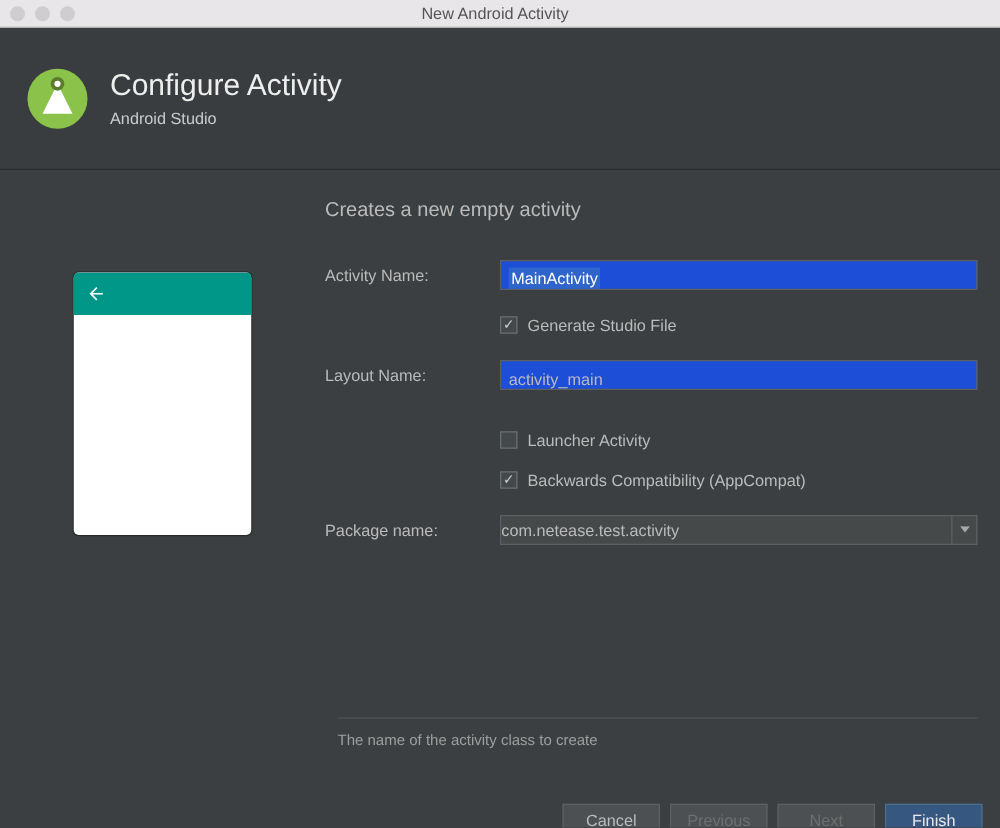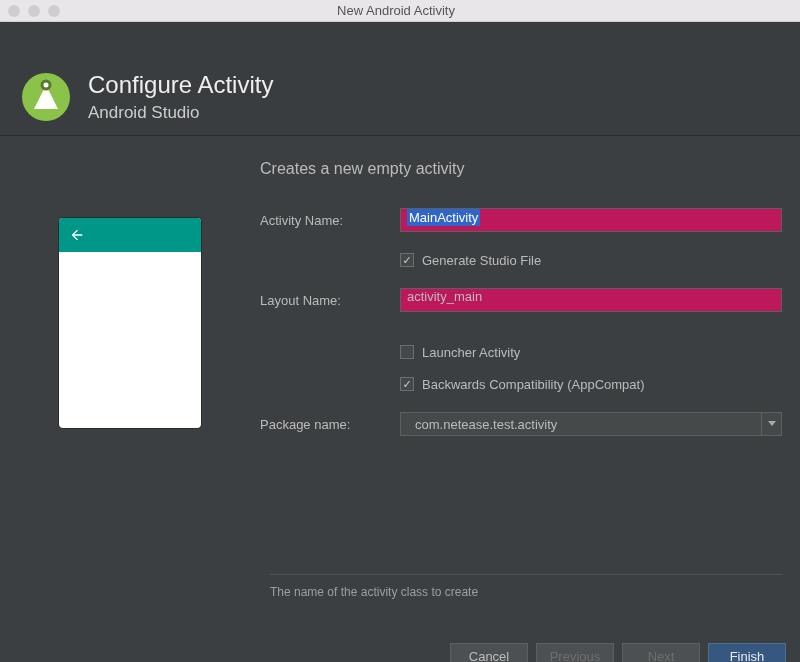--- a/index.html
+++ b/index.html
@@ -36,35 +36,35 @@
     text-align: center;
     font-size: 13px;
     color: #555;
     pointer-events: none;
   }
   .banner {
     background: #3a3d3f;
     height: 114px;
     padding: 12px 20px 12px 20px;
     display: flex;
-    align-items: flex-end;
+    align-items: center;
     gap: 16px;
     border-bottom: 1px solid #2b2b2b;
   }
   .banner .logo {
     width: 52px; height: 52px;
   }
   .banner h1 {
     margin: 0 0 4px 0;
     font-size: 24px;
     font-weight: 400;
     color: #eeeeee;
   }
   .banner .sub {
-    font-size: 17px;
+    font-size: 13px;
     color: #cccccc;
   }
   .content {
     display: flex;
     height: 438px;
   }
   .preview-pane {
     width: 260px;
     display: flex;
     align-items: flex-start;
@@ -110,39 +110,39 @@
   .input-wrap {
     flex: 1;
     position: relative;
   }
   input.text-input, .combo {
     width: 100%;
     height: 24px;
     background: #45494a;
     border: 1px solid #5e6060;
     color: #bbbbbb;
-    padding: 0 14px;
+    padding: 0 0;
     font-size: 13px;
     outline: none;
   }
   .sel-highlight {
     background: #2f65ca;
     color: #ffffff;
     padding: 1px 2px;
   }
   .fake-input {
     width: 100%;
     height: 24px;
-    background: #be185d;
+    background: #1d4ed8;
     border: 1px solid #5e6060;
     color: #bbbbbb;
     padding: 0 6px;
     font-size: 13px;
     display: flex;
-    align-items: flex-start;
+    align-items: flex-end;
   }
   .checkbox-row {
     display: flex;
     align-items: center;
     margin-left: 140px;
     height: 24px;
     margin-bottom: 8px;
   }
   .checkbox {
     width: 14px; height: 14px;

